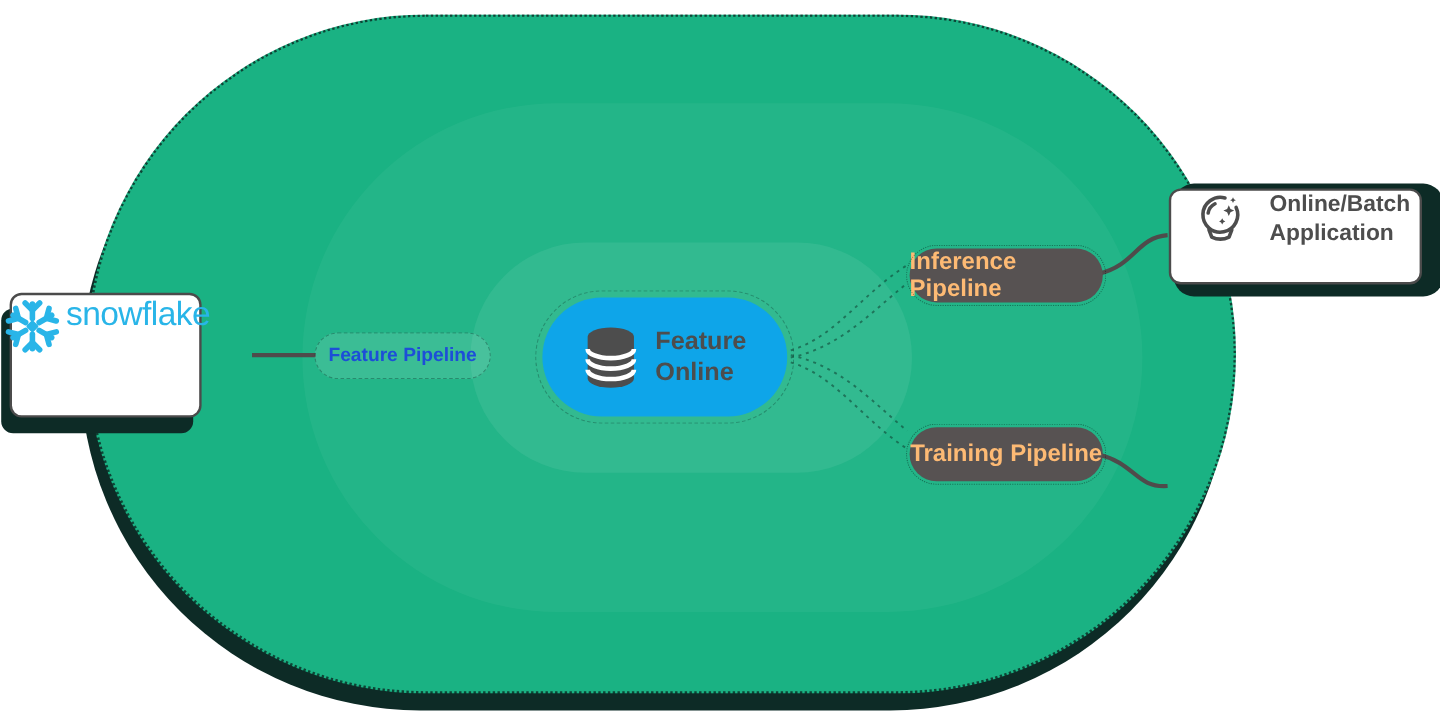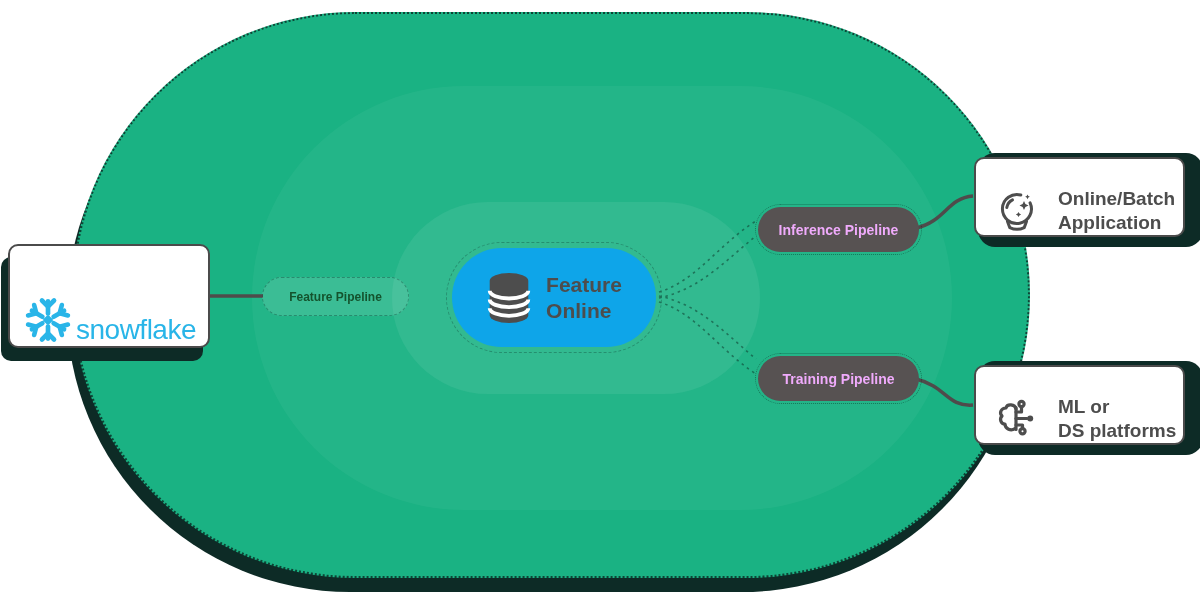--- a/index.html
+++ b/index.html
@@ -21,49 +21,49 @@
   }
   .blob-inner{
     position:absolute;left:392px;top:202px;width:368px;height:192px;
     border-radius:96px;background:rgba(255,255,255,.07);z-index:2;
   }
   .wires{position:absolute;left:0;top:0;width:1200px;height:600px;z-index:3;}
 
   
   .card{
     position:absolute;background:#fff;border:2.5px solid #4b4b4b;border-radius:10px;
-    box-sizing:border-box;display:flex;align-items:flex-end;z-index:4;
+    box-sizing:border-box;display:flex;align-items:flex-start;z-index:4;
   }
-  .card-snowflake{left:8px;top:244px;width:202px;height:104px;
+  .card-snowflake{left:8px;top:244px;width:160px;height:104px;
     box-shadow:-7px 13px 0 0 #0d2b26;justify-content:center;gap:2px;}
   .snowflake-word{color:#29b5e8;font-size:28px;font-weight:500;letter-spacing:-.5px;}
 
   
   .pill-light{
     position:absolute;left:262px;top:277px;width:147px;height:39px;border-radius:20px;
     background:rgba(255,255,255,.11);border:1.5px dashed rgba(8,48,38,.35);
     box-sizing:border-box;display:flex;align-items:center;justify-content:center;z-index:4;
   }
-  .pill-light span{color:#14532d;font-size:12px;font-weight:700;}
+  .pill-light span{color:#1d4ed8;font-size:16px;font-weight:700;}
 
   
   .store-pill{
     position:absolute;left:452px;top:248px;width:204px;height:99px;border-radius:50px;
     background:#0ea5e9;outline:1.5px dashed rgba(13,43,38,.3);outline-offset:5px;
     display:flex;align-items:center;justify-content:center;gap:14px;z-index:4;
   }
   .store-pill .store-label{color:#4d4d4d;font-size:21px;font-weight:700;line-height:26px;}
 
   
   .pill-dark{
     position:absolute;width:161px;height:45px;border-radius:23px;background:#575252;
     outline:1.5px dotted rgba(0,0,0,.35);outline-offset:2px;
     display:flex;align-items:center;justify-content:center;z-index:4;
   }
-  .pill-dark span{color:#f0abfc;font-size:14px;font-weight:700;}
+  .pill-dark span{color:#fdba74;font-size:20px;font-weight:700;}
   .pill-inference{left:758px;top:207px;}
   .pill-training{left:758px;top:356px;text-align:center;}
 
   
   .card-right{width:211px;height:80px;box-shadow:11px 3px 0 7px #0d2b26;
     padding-left:18px;gap:18px;justify-content:flex-start;}
   .card-online{left:974px;top:157px;}
   .card-ml{left:974px;top:365px;}
   .card-right .card-label{color:#4d4d4d;font-size:19px;font-weight:700;line-height:24px;}
 
@@ -164,32 +164,14 @@
       <path d="M30,12 L31.4,15.1 L34.5,16.5 L31.4,17.9 L30,21 L28.6,17.9 L25.5,16.5 L28.6,15.1 Z" fill="#4d4d4d"></path>
       <path d="M24.5,22.9 L25.4,24.6 L27.1,25.5 L25.4,26.4 L24.5,28.1 L23.6,26.4 L21.9,25.5 L23.6,24.6 Z" fill="#4d4d4d"></path>
       <path d="M33.5,5.4 L34.3,7 L35.9,7.8 L34.3,8.6 L33.5,10.2 L32.7,8.6 L31.1,7.8 L32.7,7 Z" fill="#4d4d4d"></path>
     </svg>
     <div class="card-label">
       <div>Online/Batch</div>
       <div>Application</div>
     </div>
   </div>
 
-  <div class="card card-right card-ml">
-    <svg class="icon" width="46" height="46" viewBox="0 0 46 46">
-      <g stroke="#4d4d4d" stroke-width="3.2" fill="none" stroke-linecap="round" stroke-linejoin="round">
-        <path d="M22,12 C21,7 13,6.5 12,11 C7,11 5,16 8,19 C5,22 7,27 11,27 C11,32 17,34.5 21,31.5"></path>
-        <path d="M22,10.5 V32.5"></path>
-        <path d="M22,15 H27.5 V9.8"></path>
-        <path d="M22,21.5 H33"></path>
-        <path d="M22,28 H28.5 V31.3"></path>
-        <circle cx="27.5" cy="7" r="2.6"></circle>
-        <circle cx="28.5" cy="34.2" r="2.6"></circle>
-      </g>
-      <circle cx="36.2" cy="21.5" r="3" fill="#4d4d4d"></circle>
-    </svg>
-    <div class="card-label">
-      <div>ML or</div>
-      <div>DS platforms</div>
-    </div>
-  </div>
 
 </div>
 
 </body></html>

